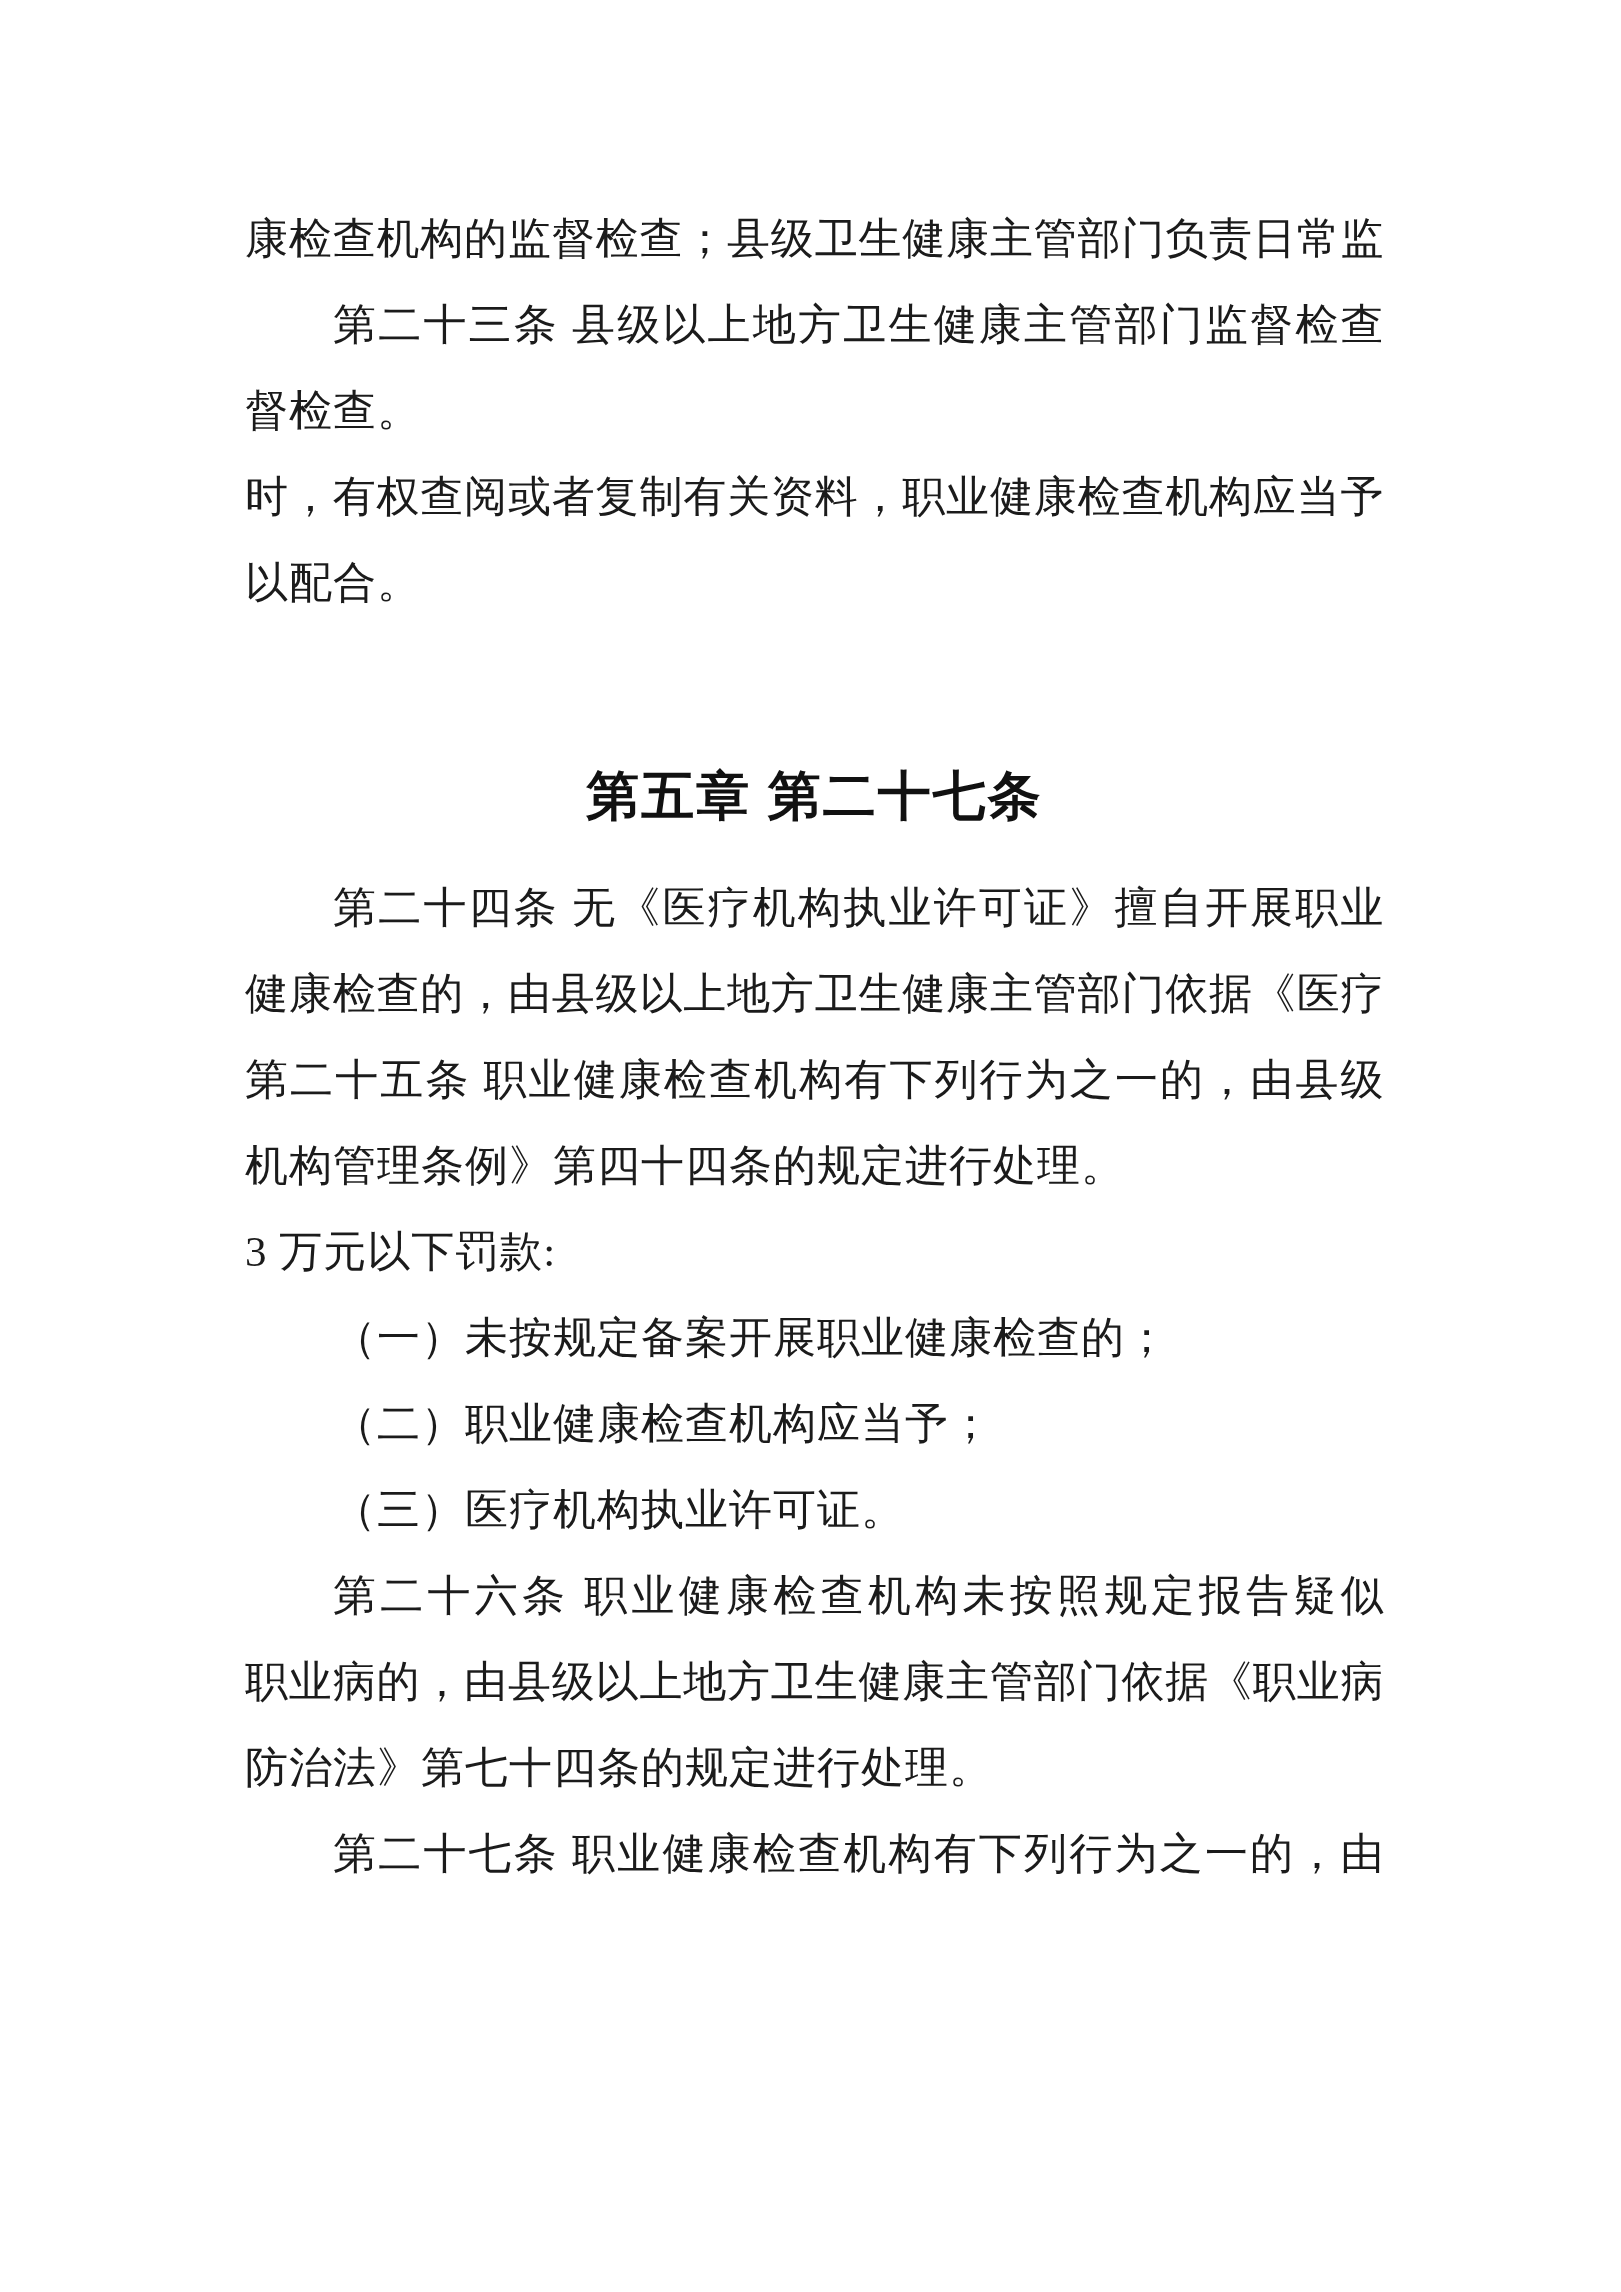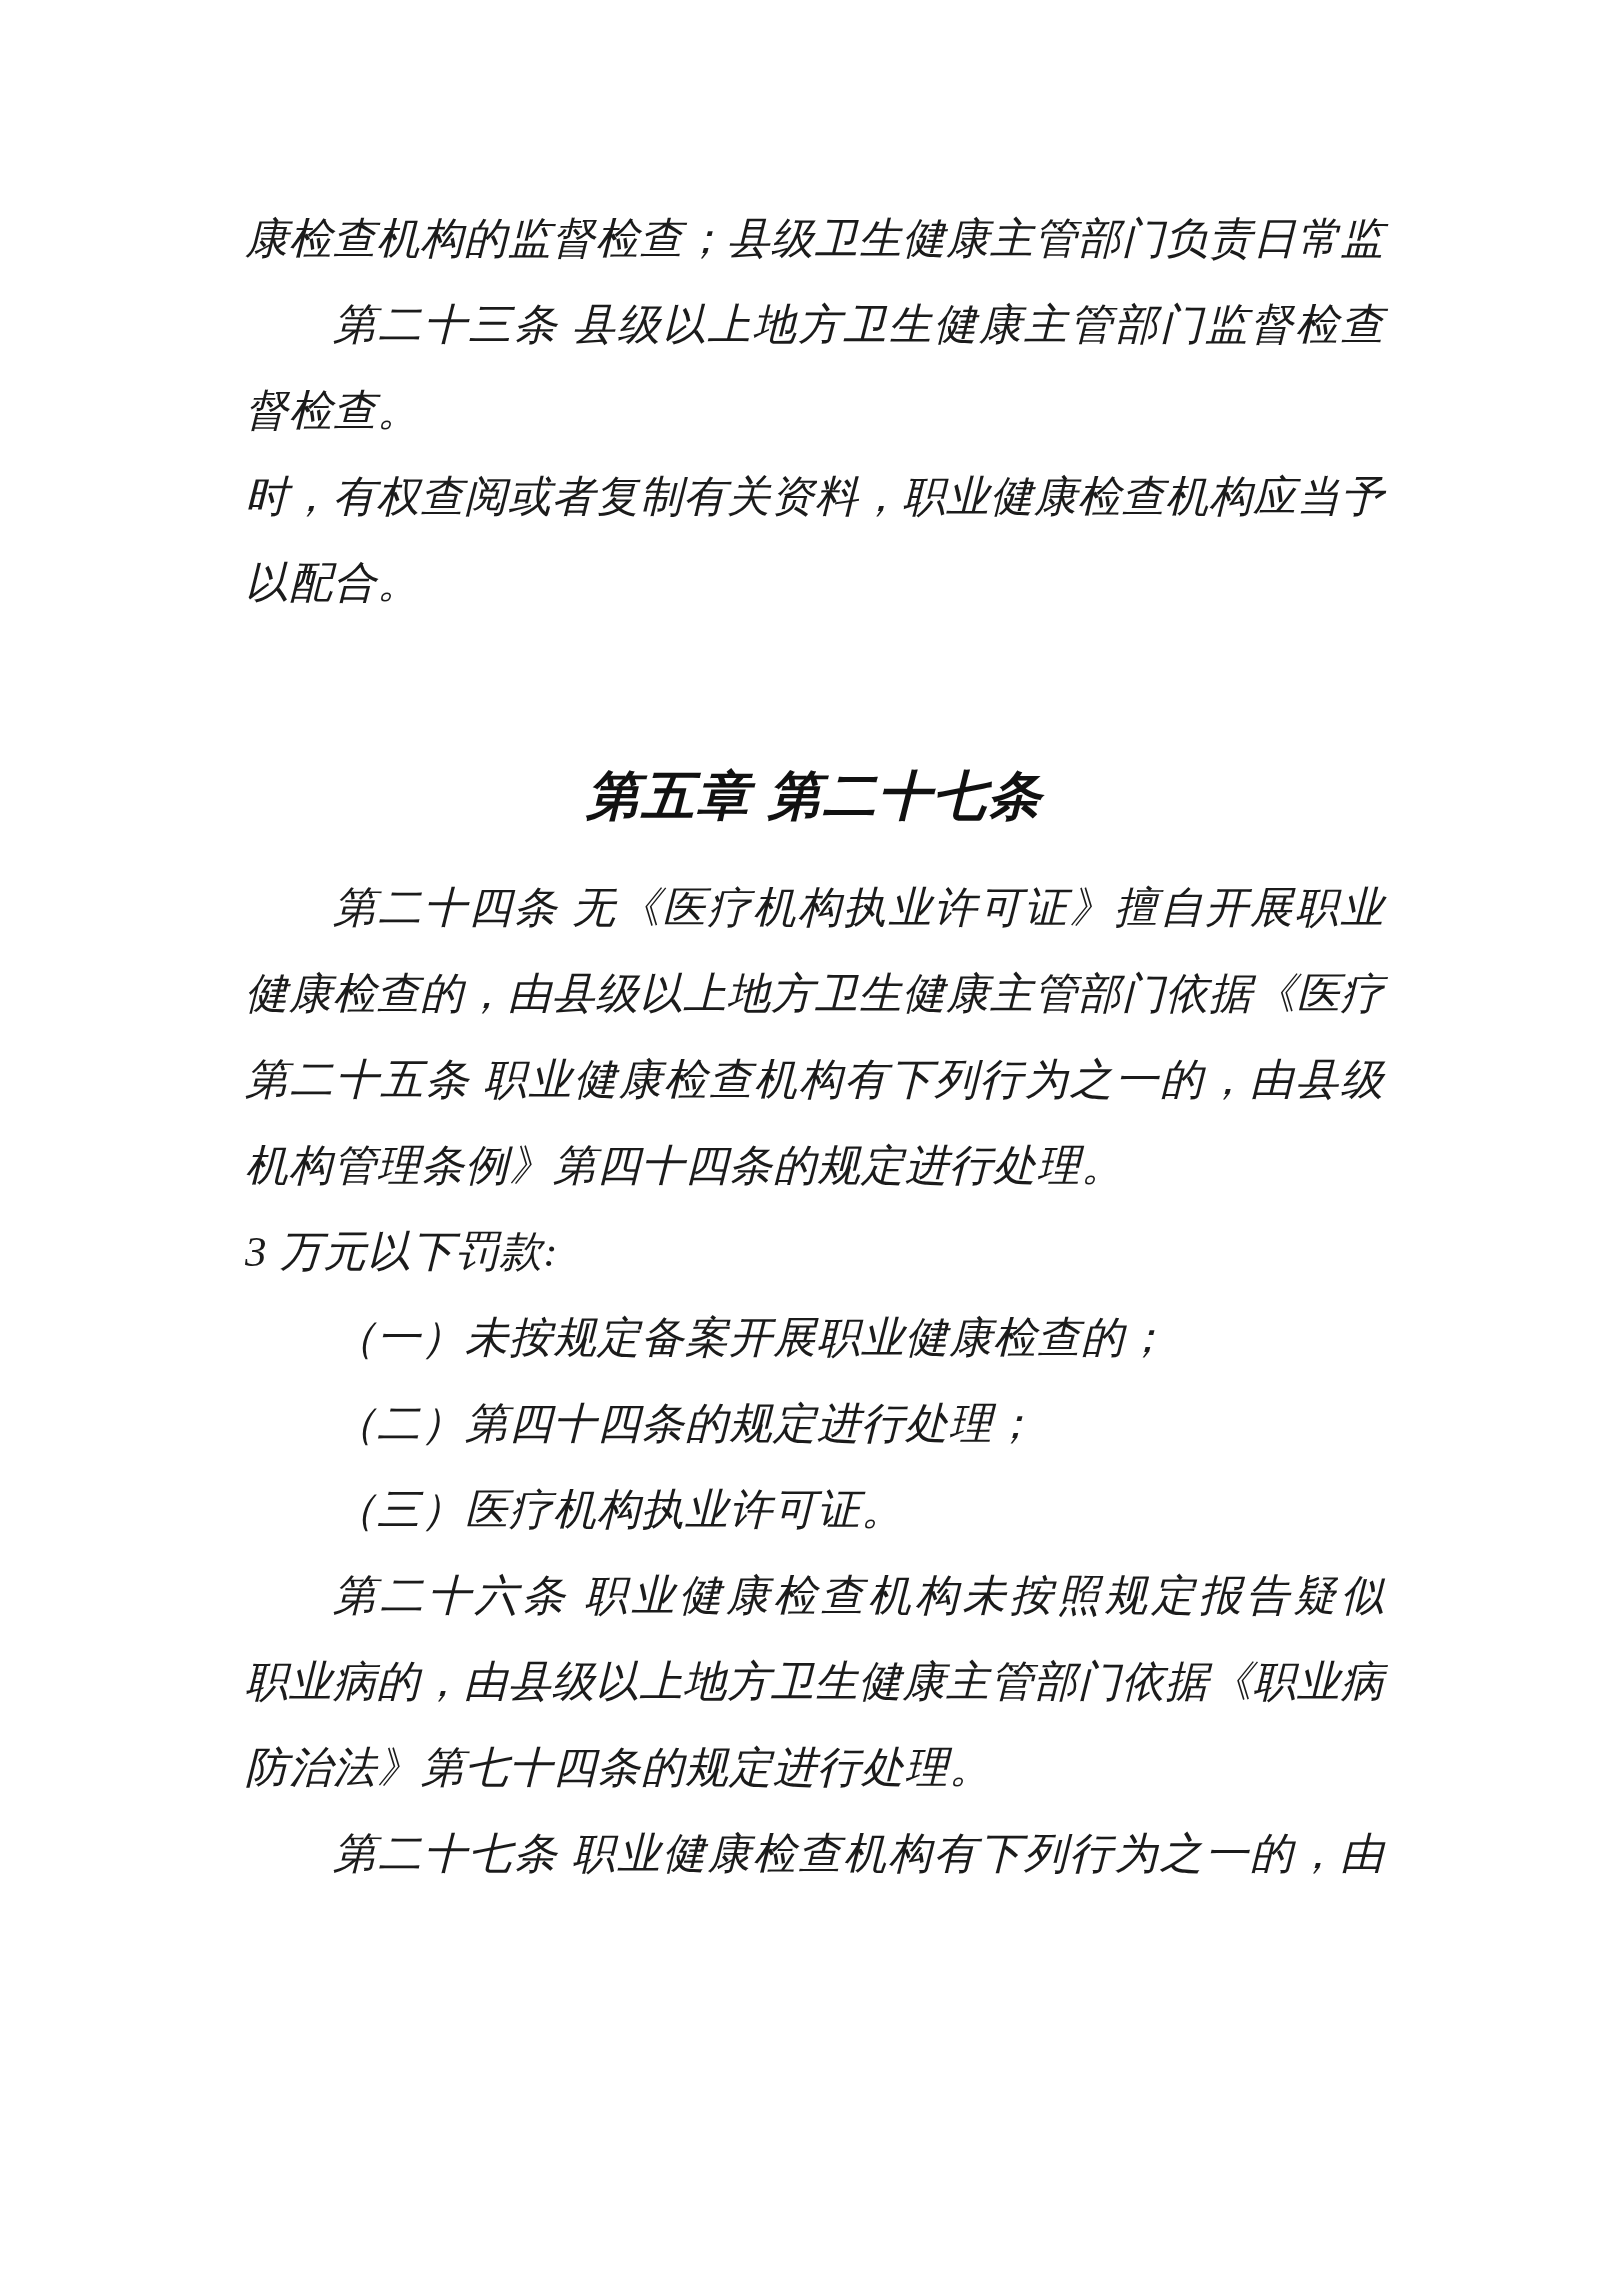--- a/index.html
+++ b/index.html
@@ -8,21 +8,20 @@
     background: #ffffff;
   }
   .page {
     position: relative;
     width: 1621px;
     height: 2293px;
     background: #ffffff;
     overflow: hidden;
     font-family: "Liberation Serif", "DejaVu Serif", serif;
     color: #1b1b1b;
-    font-style: italic;
   }
   .textblock {
     position: absolute;
     left: 245px;
     top: 196px;
     width: 1139px;
   }
   .ln {
     height: 86px;
     line-height: 86px;
@@ -68,21 +67,21 @@
     <div class="ln">以配合。</div>
 
     <div class="chapter-heading">第五章 第二十七条</div>
 
     <div class="ln just indent resume">第二十四条 无《医疗机构执业许可证》擅自开展职业</div>
     <div class="ln just">健康检查的，由县级以上地方卫生健康主管部门依据《医疗</div>
     <div class="ln just">第二十五条 职业健康检查机构有下列行为之一的，由县级</div>
     <div class="ln">机构管理条例》第四十四条的规定进行处理。</div>
     <div class="ln">3 万元以下罚款:</div>
     <div class="ln indent">（一）未按规定备案开展职业健康检查的；</div>
-    <div class="ln indent">（二）第四十四条的规定进行处理；</div>
+    <div class="ln indent">（二）职业健康检查机构应当予；</div>
     <div class="ln indent">（三）医疗机构执业许可证。</div>
     <div class="ln just indent">第二十六条  职业健康检查机构未按照规定报告疑似</div>
     <div class="ln just">职业病的，由县级以上地方卫生健康主管部门依据《职业病</div>
     <div class="ln">防治法》第七十四条的规定进行处理。</div>
     <div class="ln just indent">第二十七条 职业健康检查机构有下列行为之一的，由</div>
 
   </div>
 </div>
 
 

